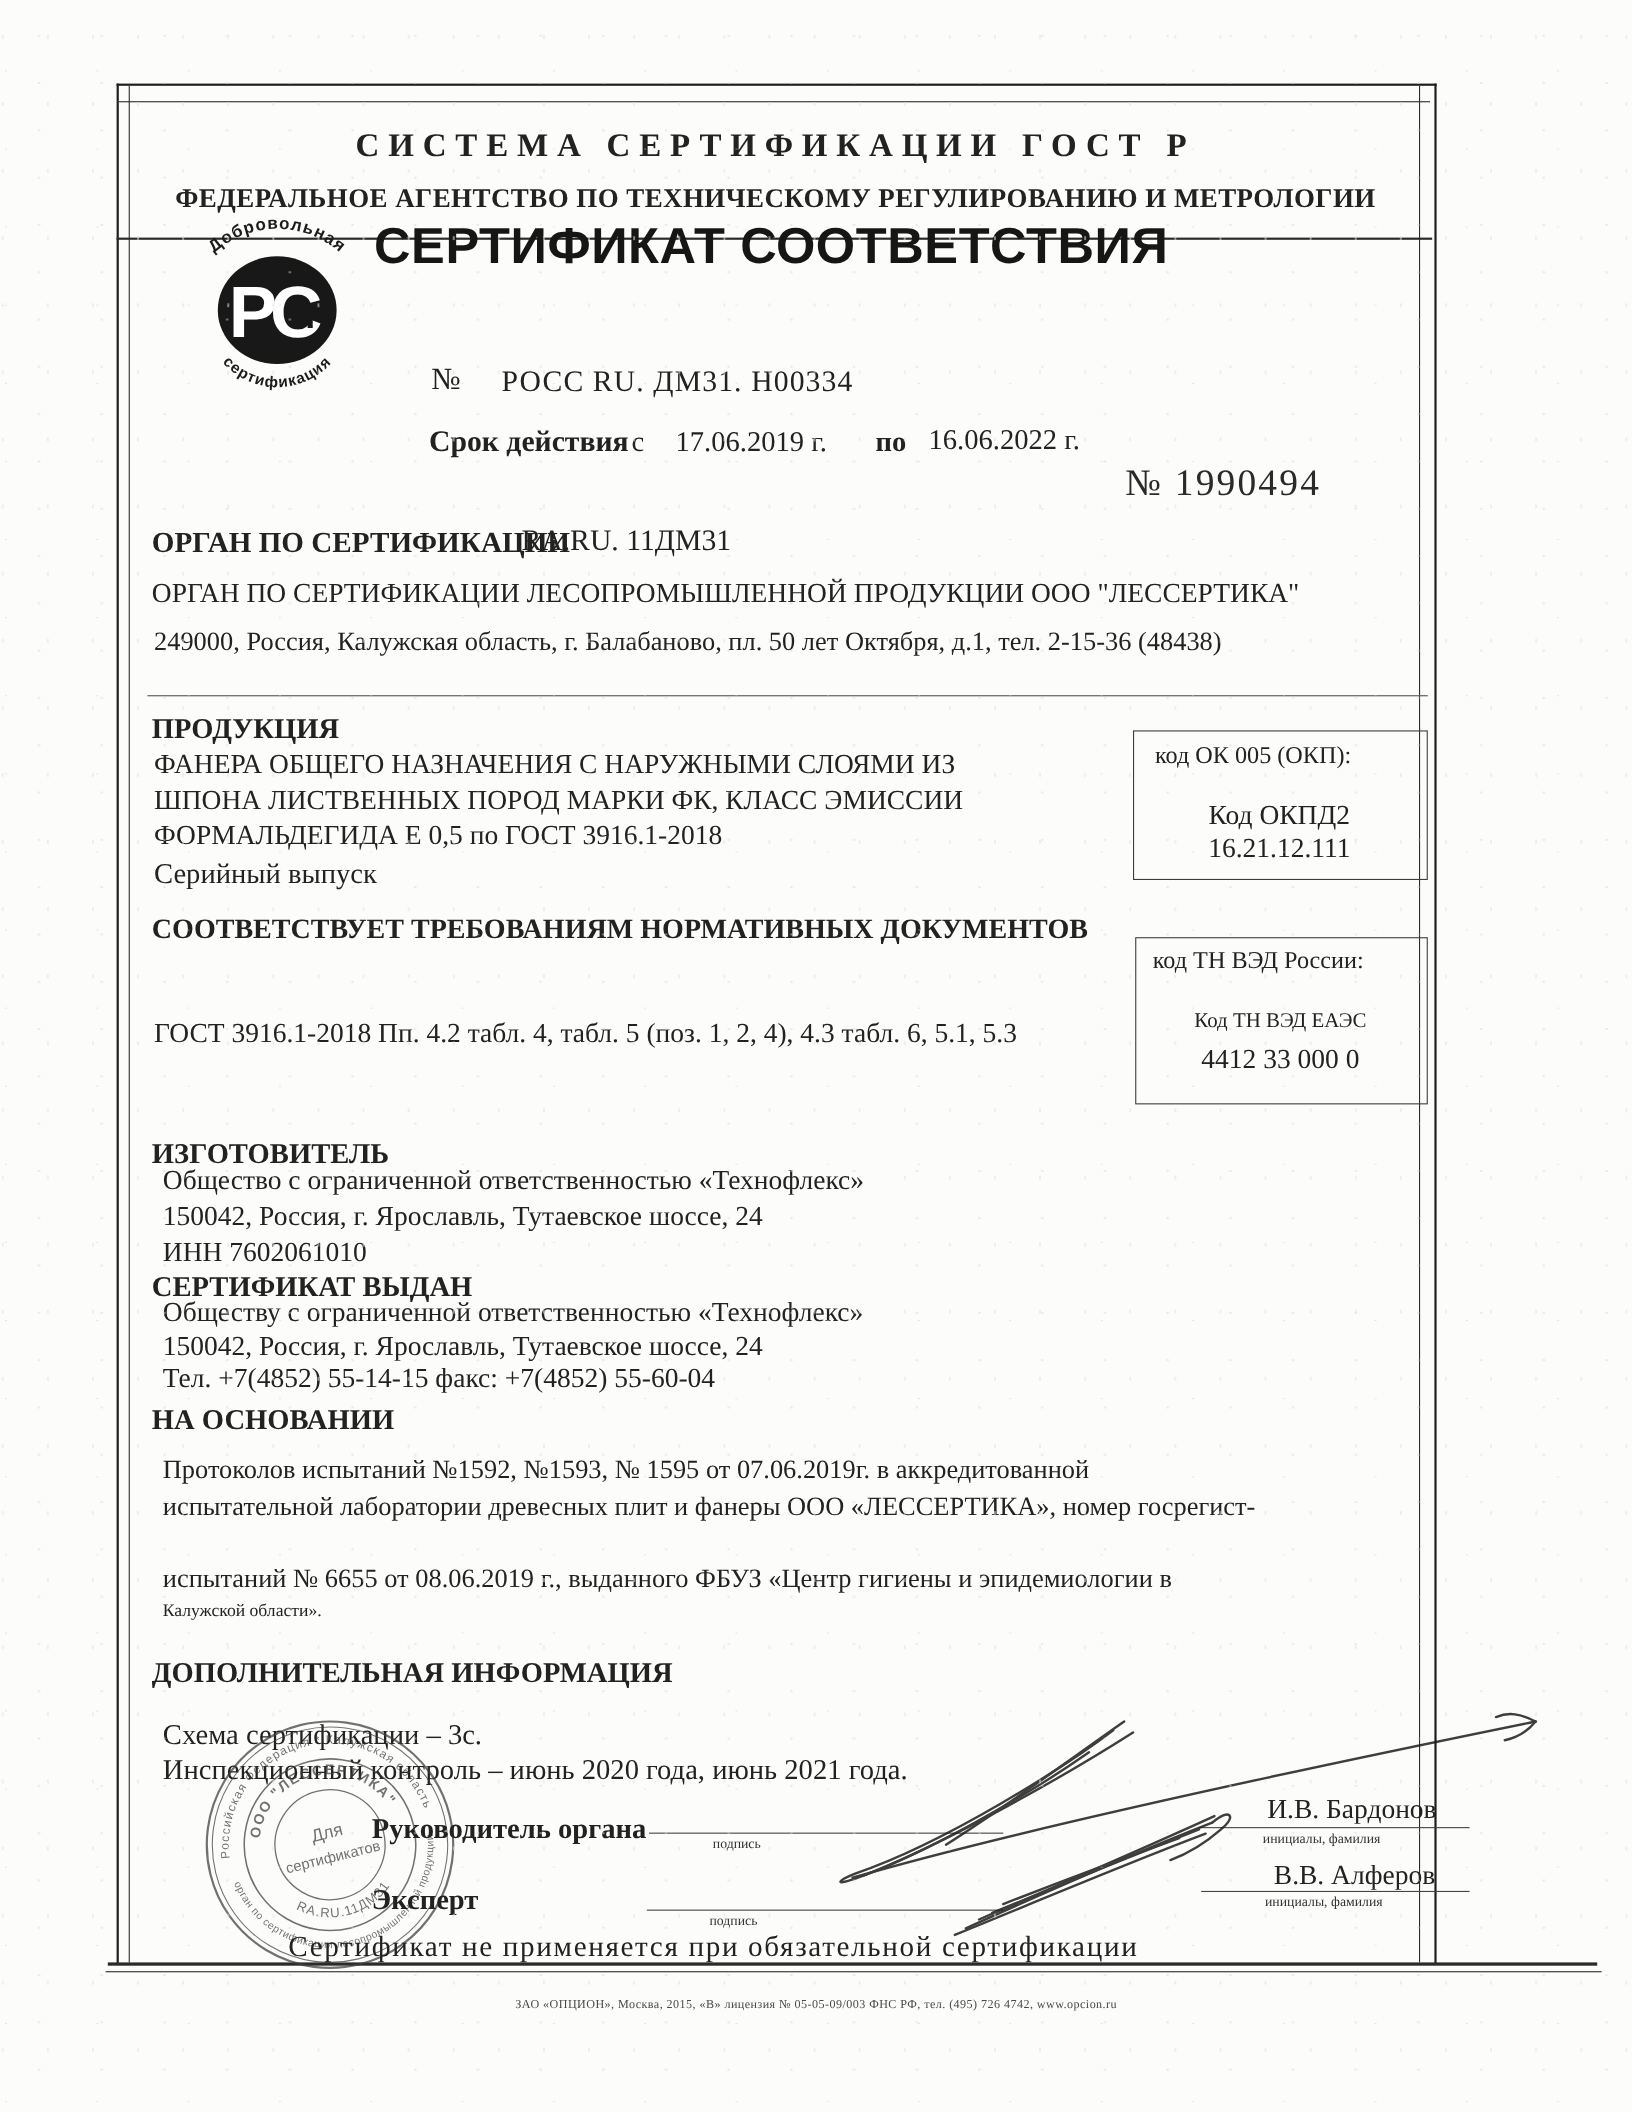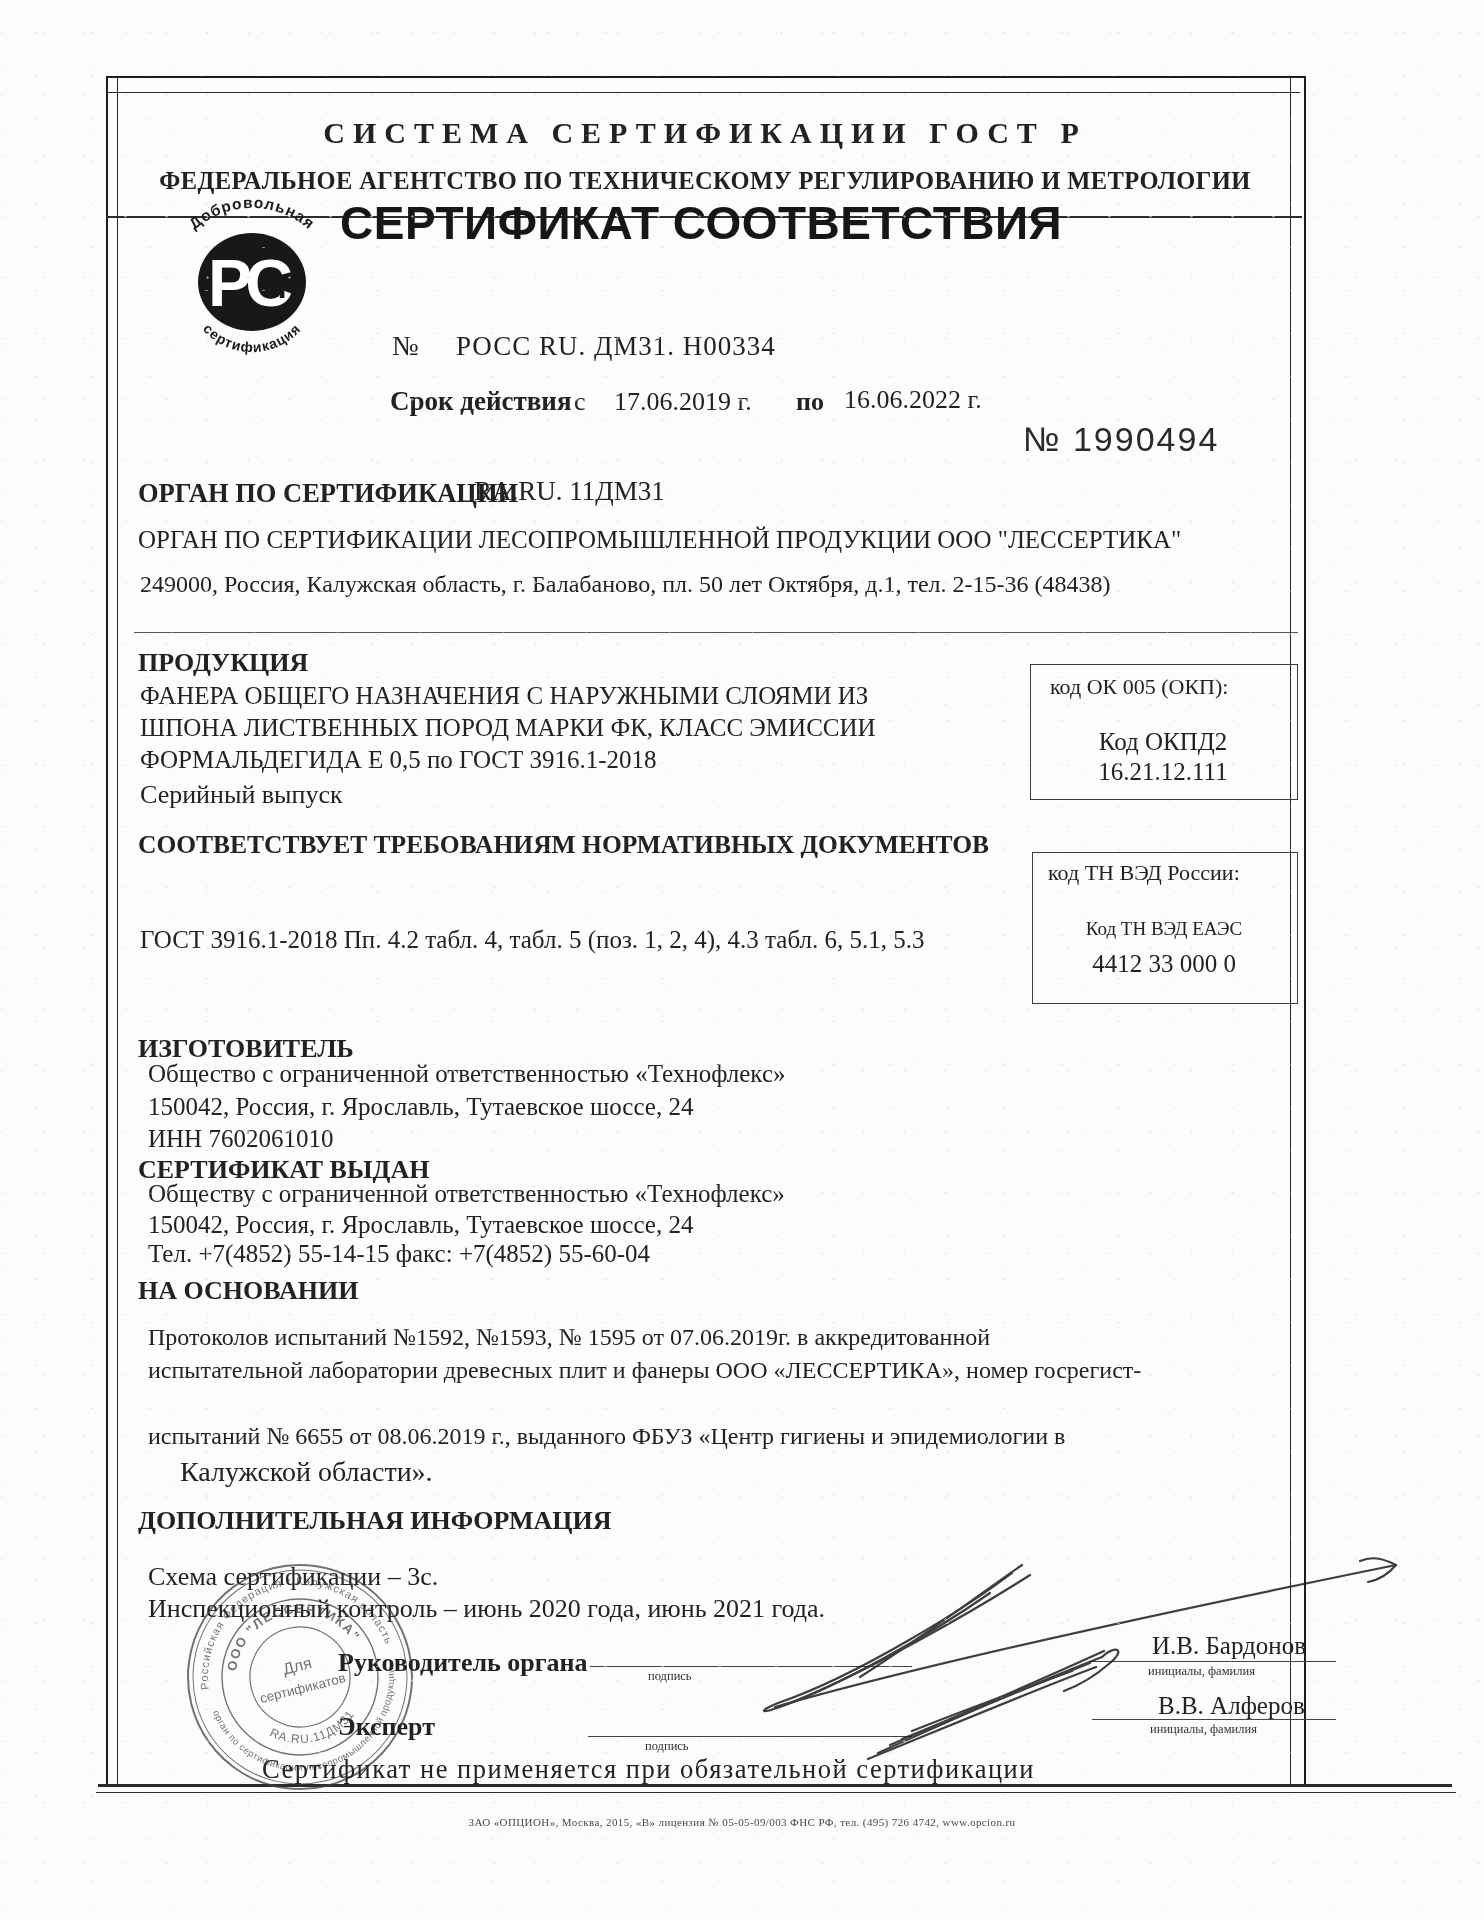--- a/index.html
+++ b/index.html
@@ -8,21 +8,21 @@
   #page::after{content:"";position:absolute;inset:0;pointer-events:none;opacity:.55;
         background-image:
           radial-gradient(#d8d8d4 1px, transparent 1.2px),
           radial-gradient(#e3e3df 1px, transparent 1.2px),
           radial-gradient(#cfcfcb 0.8px, transparent 1px);
         background-size:57px 43px,41px 61px,83px 71px;
         background-position:7px 11px,23px 3px,47px 29px;}
   .t{position:absolute;white-space:nowrap;line-height:1.15;}
   .ser{font-family:"Liberation Serif",serif;}
   .sans{font-family:"Liberation Sans",sans-serif;}
-  .mono{font-family:Liberation Sans, sans-serif;padding-left:37px;}
+  .mono{font-family:Liberation Serif, serif;padding-left:37px;}
   .b{font-weight:700;}
   .hline{position:absolute;background:#2b2b2b;}
   .vline{position:absolute;background:#2b2b2b;}
   .box{position:absolute;border:1.6px solid #3c3c3c;}
   .small-label{font-size:12.5px;color:#333;}
   .ctr{text-align:center;}
 </style>
 </head>
 <body>
 
@@ -104,21 +104,21 @@
 
   <div class="t ser b" style="left:138px;top:1155px;font-size:26px;">СЕРТИФИКАТ ВЫДАН</div>
   <div class="t ser" style="left:148px;top:1180px;font-size:25px;">Обществу  с ограниченной ответственностью «Технофлекс»</div>
   <div class="t ser" style="left:148px;top:1211px;font-size:25px;">150042, Россия, г. Ярославль, Тутаевское шоссе, 24</div>
   <div class="t ser" style="left:148px;top:1240px;font-size:25px;">Тел. +7(4852) 55-14-15   факс: +7(4852) 55-60-04</div>
 
   <div class="t ser b" style="left:138px;top:1276px;font-size:26px;">НА ОСНОВАНИИ</div>
   <div class="t ser" style="left:148px;top:1324px;font-size:24px;">Протоколов испытаний №1592, №1593, № 1595 от 07.06.2019г. в аккредитованной</div>
   <div class="t ser" style="left:148px;top:1357px;font-size:24px;">испытательной лаборатории древесных плит и фанеры  ООО «ЛЕССЕРТИКА», номер  госрегист-</div>
   <div class="t ser" style="left:148px;top:1423px;font-size:24px;">испытаний  № 6655 от 08.06.2019 г., выданного  ФБУЗ «Центр гигиены и эпидемиологии в</div>
-  <div class="t ser" style="left:148px;top:1456px;font-size:28px;margin-left:32px;">Калужской области».</div>
+  <div class="t ser" style="left:148px;top:1456px;font-size:16px;">Калужской области».</div>
 
   <div class="t ser b" style="left:138px;top:1506px;font-size:26px;">ДОПОЛНИТЕЛЬНАЯ ИНФОРМАЦИЯ</div>
   <div class="t ser" style="left:148px;top:1562px;font-size:26px;">Схема сертификации – 3с.</div>
   <div class="t ser" style="left:148px;top:1594px;font-size:26px;">Инспекционный контроль – июнь 2020 года, июнь 2021 года.</div>
 
   <svg style="position:absolute;left:180px;top:1557px;opacity:.72;transform:rotate(-14deg);" width="240" height="240" viewBox="0 0 240 240">
     <defs>
       <path id="st-outer-top" d="M 28,120 A 92,92 0 0 1 212,120"></path>
       <path id="st-outer-bottom" d="M 26,120 A 94,94 0 0 0 214,120"></path>
       <path id="st-inner-top" d="M 56,120 A 64,64 0 0 1 184,120"></path>

